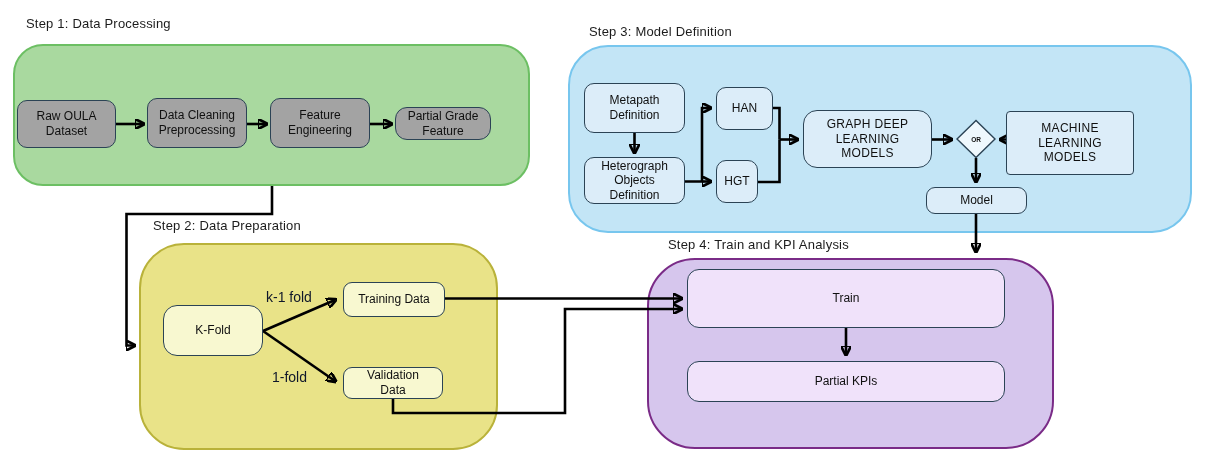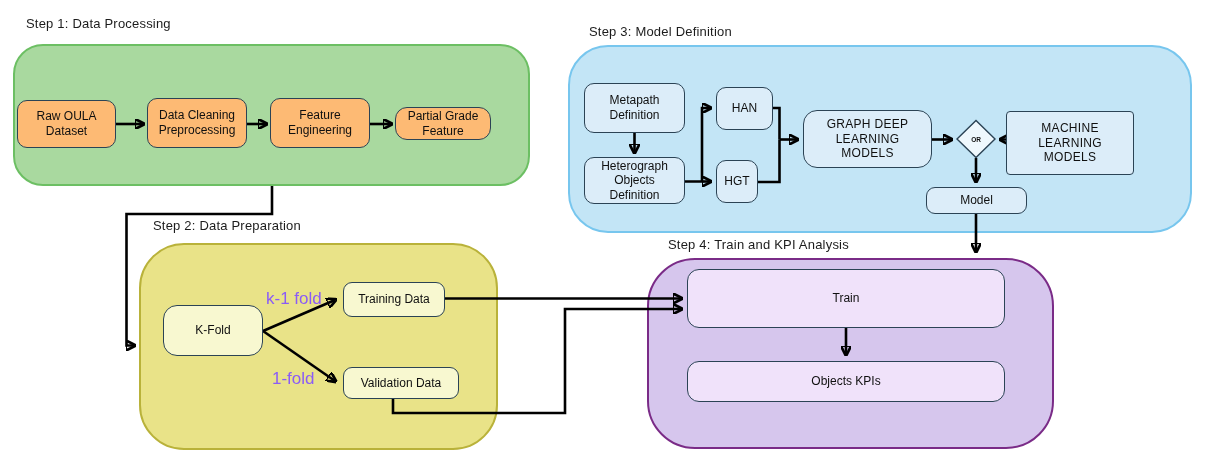--- a/index.html
+++ b/index.html
@@ -12,26 +12,26 @@
   }
   .container{position:absolute;box-sizing:border-box;}
   .c-step1{left:13px;top:44px;width:517px;height:142px;background:#a9d99f;border:2px solid #6cbf63;border-radius:30px;}
   .c-step2{left:139px;top:243px;width:359px;height:207px;background:#e9e388;border:2px solid #b9b23a;border-radius:45px;}
   .c-step3{left:568px;top:45px;width:624px;height:188px;background:#c3e5f6;border:2px solid #77c6ee;border-radius:40px;}
   .c-step4{left:647px;top:258px;width:407px;height:191px;background:#d6c6ed;border:2px solid #7a2b87;border-radius:48px;}
   .node{
     position:absolute;box-sizing:border-box;display:flex;align-items:center;justify-content:center;
     text-align:center;border:1.6px solid #2b4355;font-size:12px;line-height:1.22;color:#101010;
   }
-  .n-green{background:#fdba74;border-radius:10px;padding:0 5px;}
+  .n-green{background:#a3a3a3;border-radius:10px;padding:0 5px;}
   .n-yellow{background:#f8f8d0;border-radius:9px;padding:0 13px;}
   .n-blue{background:#dcedf9;border-radius:10px;padding:0 7px;}
   .n-purple{background:#f0e2fa;border-radius:12px;padding:8px 8px;}
   .caps{letter-spacing:.3px;padding:0 17px;}
-  .edge-label{position:absolute;font-size:17px;color:#8b5cf6;white-space:nowrap;}
+  .edge-label{position:absolute;font-size:14px;color:#0f172a;white-space:nowrap;}
   svg.edges{position:absolute;left:0;top:0;pointer-events:none;}
   svg.edges path, svg.edges line, svg.edges polyline{stroke:#000000;stroke-width:2.6;fill:none;}
   .diamond{fill:#eff8fd;stroke:#2b4355;stroke-width:1.4;}
   .diamond-text{font-family:"Liberation Sans", sans-serif;font-size:6.5px;font-weight:bold;fill:#101010;}
 </style>
 </head>
 <body>
 
 <div class="canvas">
 
@@ -84,28 +84,28 @@
     </g>
   </svg>
 
   <div class="node n-green" style="left:17px;top:100px;width:99px;height:48px">Raw OULA Dataset</div>
   <div class="node n-green" style="left:147px;top:98px;width:100px;height:50px">Data Cleaning Preprocessing</div>
   <div class="node n-green" style="left:270px;top:98px;width:100px;height:50px">Feature Engineering</div>
   <div class="node n-green" style="left:395px;top:107px;width:96px;height:33px;border-radius:12px">Partial Grade Feature</div>
 
   <div class="node n-yellow" style="left:163px;top:305px;width:100px;height:51px;border-radius:14px">K-Fold</div>
   <div class="node n-yellow" style="left:343px;top:282px;width:102px;height:35px">Training Data</div>
-  <div class="node n-yellow" style="left:343px;top:367px;width:116px;height:32px">Validation Data</div>
+  <div class="node n-yellow" style="left:343px;top:367px;width:100px;height:32px">Validation Data</div>
   <div class="edge-label" style="left:266px;top:289px">k-1 fold</div>
   <div class="edge-label" style="left:272px;top:369px">1-fold</div>
 
   <div class="node n-blue" style="left:584px;top:83px;width:101px;height:50px">Metapath Definition</div>
   <div class="node n-blue" style="left:584px;top:157px;width:101px;height:47px">Heterograph Objects Definition</div>
   <div class="node n-blue" style="left:716px;top:87px;width:57px;height:43px">HAN</div>
   <div class="node n-blue" style="left:716px;top:160px;width:42px;height:43px">HGT</div>
   <div class="node n-blue caps" style="left:803px;top:110px;width:129px;height:58px;border-radius:14px">GRAPH DEEP LEARNING MODELS</div>
   <div class="node n-blue caps" style="left:1006px;top:111px;width:128px;height:64px;border-radius:4px">MACHINE LEARNING MODELS</div>
   <div class="node n-blue" style="left:926px;top:187px;width:101px;height:27px;border-radius:9px">Model</div>
 
   <div class="node n-purple" style="left:687px;top:269px;width:318px;height:59px">Train</div>
-  <div class="node n-purple" style="left:687px;top:361px;width:318px;height:41px">Objects KPIs</div>
+  <div class="node n-purple" style="left:687px;top:361px;width:318px;height:41px">Partial KPIs</div>
 
 </div>
 
 </body></html>

